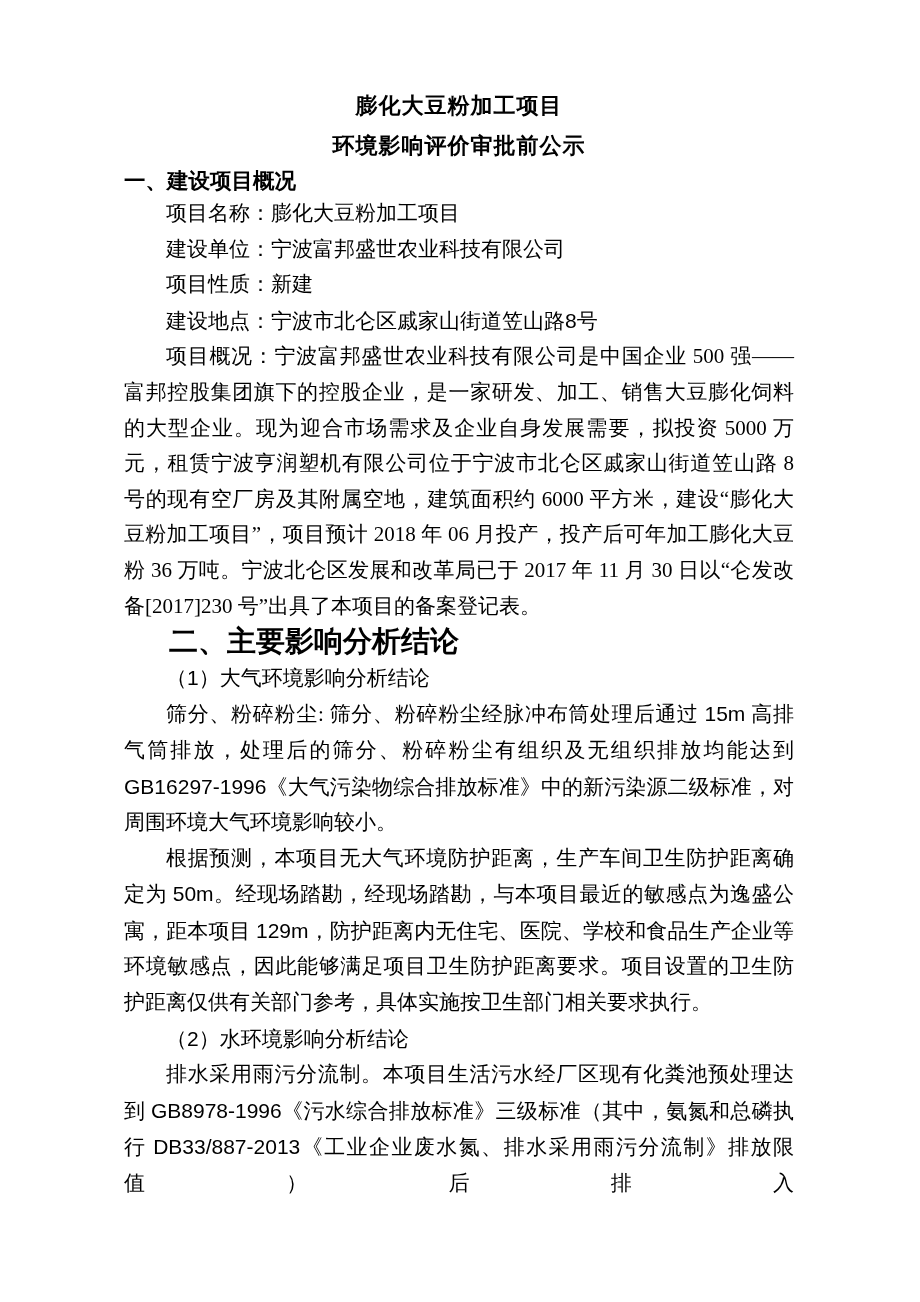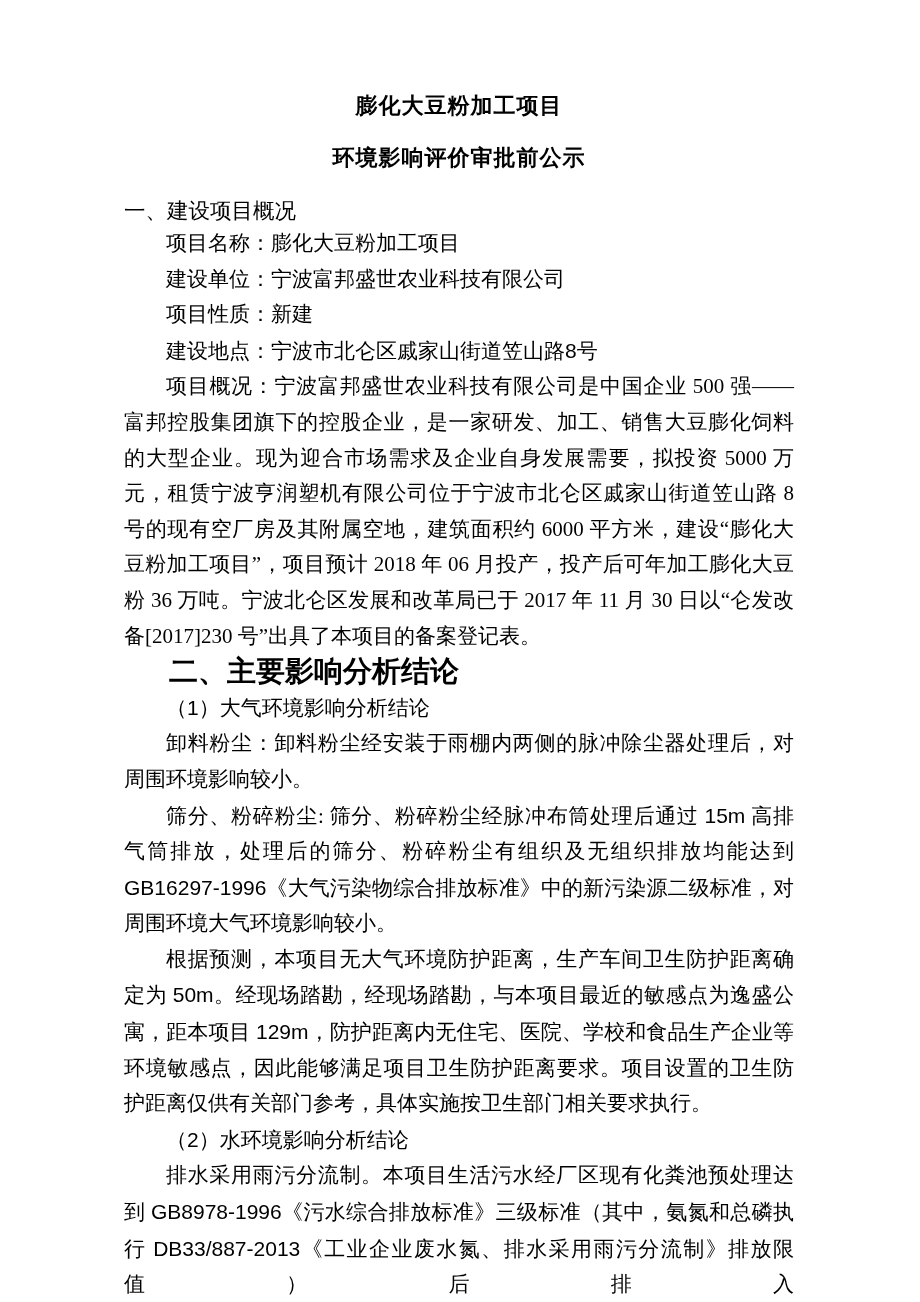--- a/index.html
+++ b/index.html
@@ -22,27 +22,27 @@
     background: #ffffff;
   }
   .title, .subtitle {
     font-size: 22px;
     font-weight: bold;
     text-align: center;
     line-height: 28px;
     letter-spacing: 1px;
   }
   .subtitle {
-    margin-top: 24px;
+    margin-top: 12px;
   }
   .h1 {
     font-size: 21.5px;
-    font-weight: normal;
+    font-weight: bold;
     line-height: 30px;
-    margin-top: 24px;
+    margin-top: 6px;
   }
   .h2 {
     font-size: 29px;
     font-weight: bold;
     line-height: 35.6px;
     text-indent: 1.55em;
   }
   .p {
     font-size: 21px;
     line-height: 35.6px;
@@ -64,19 +64,18 @@
   <div class="subtitle">环境影响评价审批前公示</div>
   <div id="blocks">
       <div class="h1"><span>一、建设项目概况</span></div>
       <div class="p"><span>项目名称：膨化大豆粉加工项目</span></div>
       <div class="p"><span>建设单位：宁波富邦盛世农业科技有限公司</span></div>
       <div class="p"><span>项目性质：新建</span></div>
       <div class="p"><span>建设地点：宁波市北仑区戚家山街道笠山路</span><span class="f-sans">8</span><span>号</span></div>
       <div class="p"><span>项目概况：宁波富邦盛世农业科技有限公司是中国企业 500 强——富邦控股集团旗下的控股企业，是一家研发、加工、销售大豆膨化饲料的大型企业。现为迎合市场需求及企业自身发展需要，拟投资 5000 万元，租赁宁波亨润塑机有限公司位于宁波市北仑区戚家山街道笠山路 8 号的现有空厂房及其附属空地，建筑面积约 6000 平方米，建设“膨化大豆粉加工项目”，项目预计 2018 年 06 月投产，投产后可年加工膨化大豆粉 36 万吨。宁波北仑区发展和改革局已于 2017 年 11 月 30 日以“仑发改备[2017]230 号”出具了本项目的备案登记表。</span></div>
       <div class="h2"><span>二、主要影响分析结论</span></div>
       <div class="p"><span>（</span><span class="f-sans">1</span><span>）大气环境影响分析结论</span></div>
-      <div class="p"><span>卸料粉尘：卸料粉尘经安装于雨棚内两侧的脉冲除尘器处理后，对周围环境影响较小。</span></div>
       <div class="p"><span>筛分、粉碎粉尘: 筛分、粉碎粉尘经脉冲布筒处理后通过 </span><span class="f-sans">15m</span><span> 高排气筒排放，处理后的筛分、粉碎粉尘有组织及无组织排放均能达到 </span><span class="f-sans">GB16297-1996</span><span>《大气污染物综合排放标准》中的新污染源二级标准，对周围环境大气环境影响较小。</span></div>
       <div class="p"><span>根据预测，本项目无大气环境防护距离，生产车间卫生防护距离确定为 </span><span class="f-sans">50m</span><span>。经现场踏勘，经现场踏勘，与本项目最近的敏感点为逸盛公寓，距本项目 </span><span class="f-sans">129m</span><span>，防护距离内无住宅、医院、学校和食品生产企业等环境敏感点，因此能够满足项目卫生防护距离要求。项目设置的卫生防护距离仅供有关部门参考，具体实施按卫生部门相关要求执行。</span></div>
       <div class="p"><span>（</span><span class="f-sans">2</span><span>）水环境影响分析结论</span></div>
       <div class="p jl"><span>排水采用雨污分流制。本项目生活污水经厂区现有化粪池预处理达到 </span><span class="f-sans">GB8978-1996</span><span>《污水综合排放标准》三级标准（其中，氨氮和总磷执行 </span><span class="f-sans">DB33/887-2013</span><span>《工业企业废水氮、排水采用雨污分流制》排放限值）后排入</span></div>
     </div>
 </div>
 
 </body></html>

